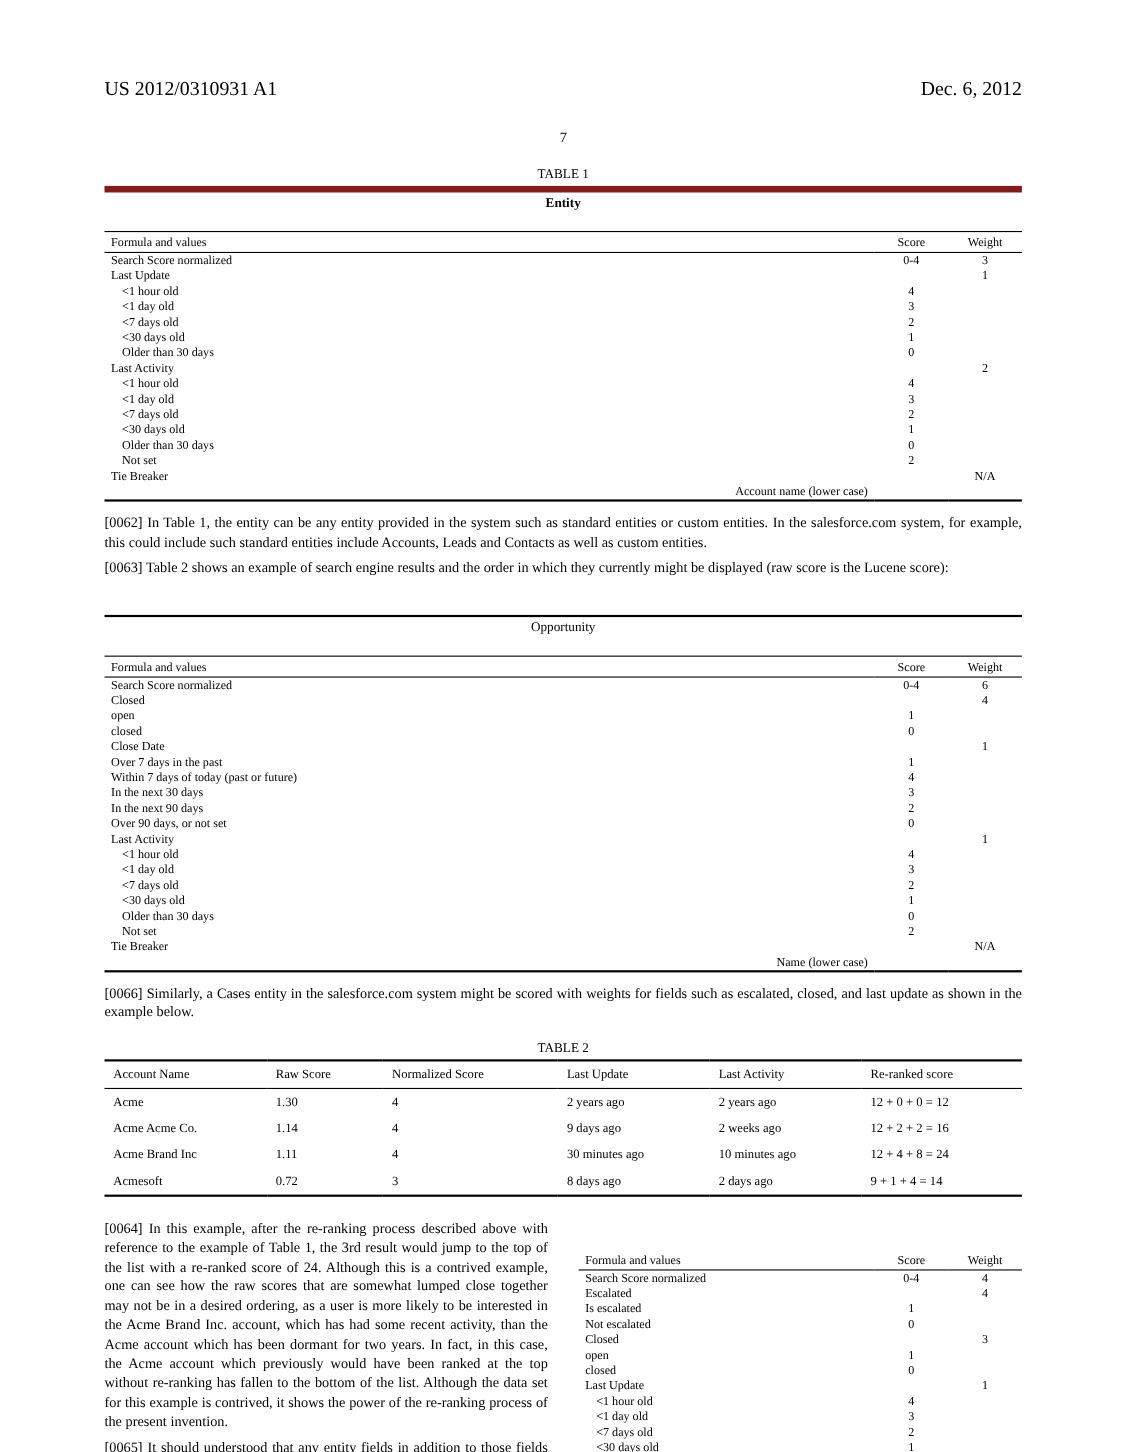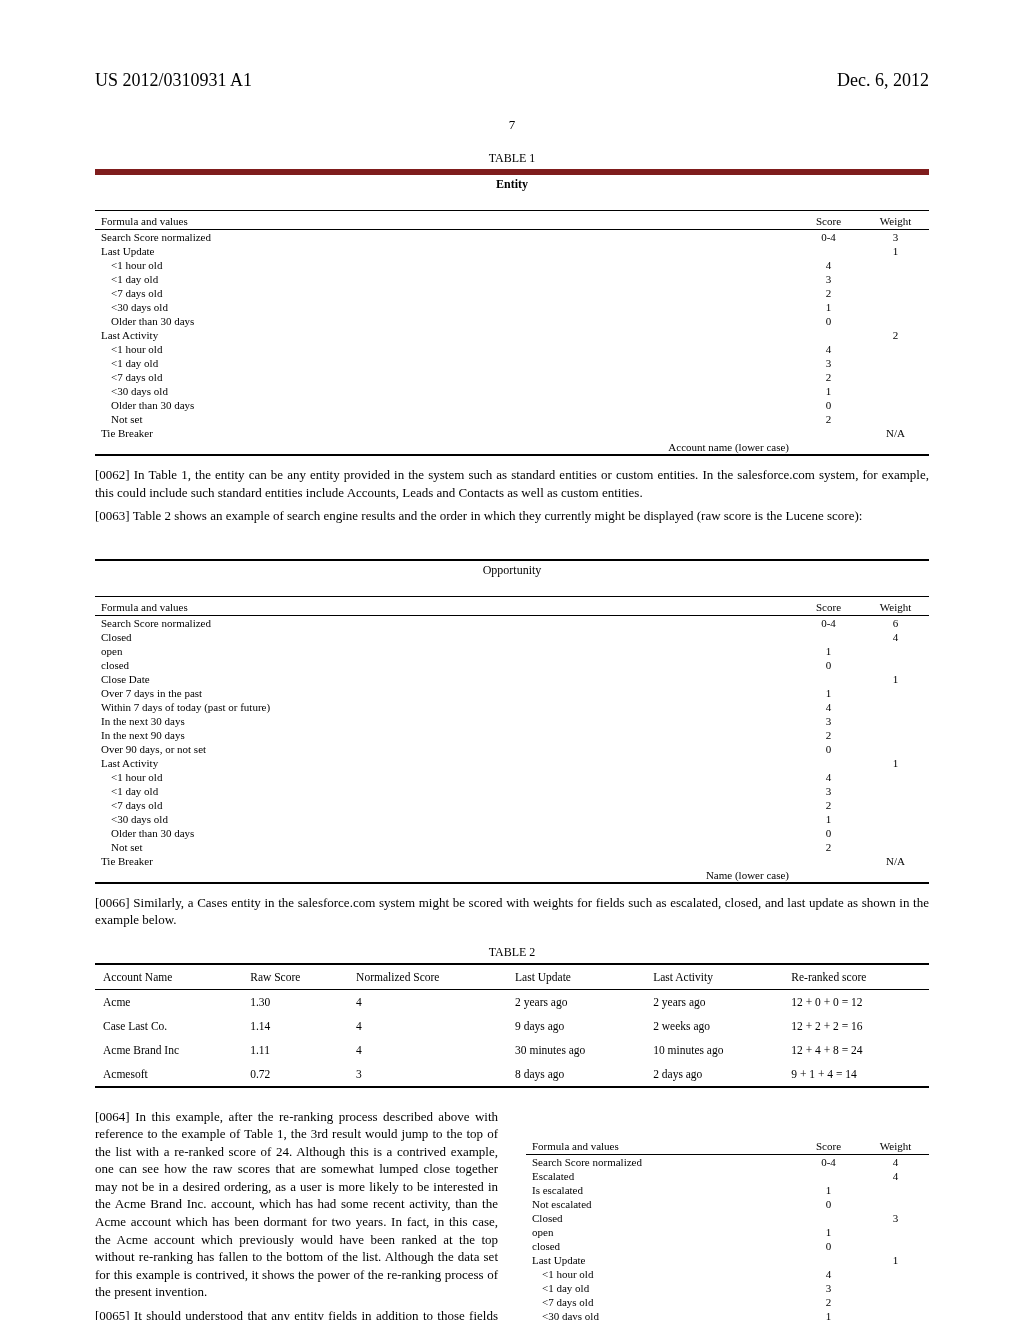--- a/index.html
+++ b/index.html
@@ -348,21 +348,21 @@
     <tbody id="t2-body">
         <tr>
           <td>Acme</td>
           <td>1.30</td>
           <td>4</td>
           <td>2 years ago</td>
           <td>2 years ago</td>
           <td>12 + 0 + 0 = 12</td>
         </tr>
         <tr>
-          <td>Case Last Co.</td>
+          <td>Acme Acme Co.</td>
           <td>1.14</td>
           <td>4</td>
           <td>9 days ago</td>
           <td>2 weeks ago</td>
           <td>12 + 2 + 2 = 16</td>
         </tr>
         <tr>
           <td>Acme Brand Inc</td>
           <td>1.11</td>
           <td>4</td>

